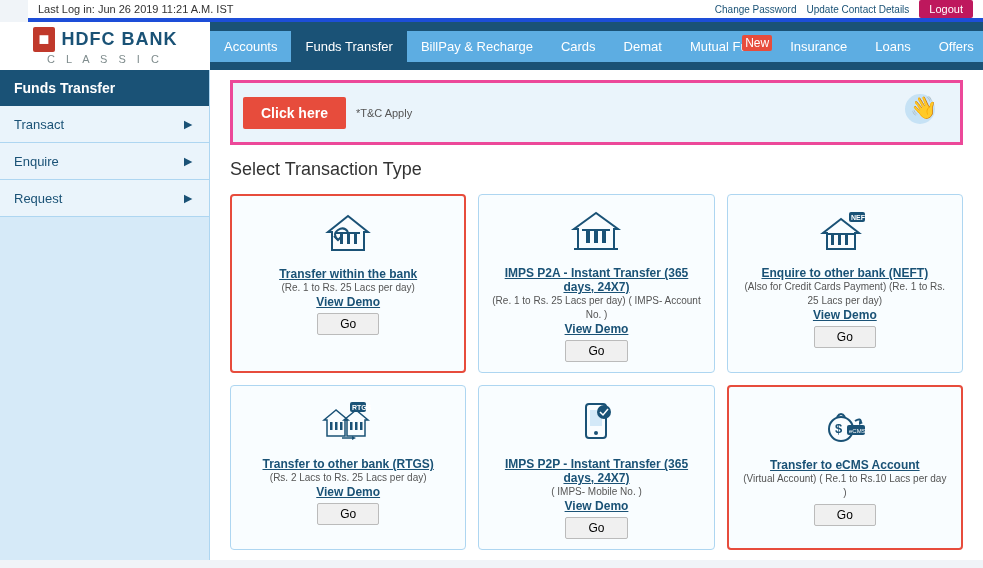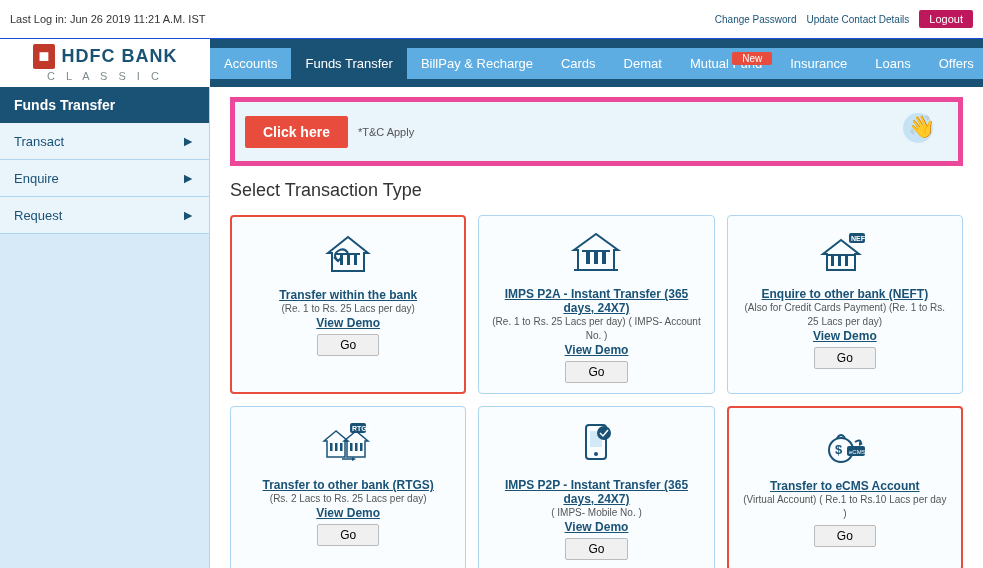--- a/index.html
+++ b/index.html
@@ -1,27 +1,28 @@
 <!DOCTYPE html>
 <html><head>
   <meta charset="utf-8">
   <style>
     * { margin: 0; padding: 0; box-sizing: border-box; }
     body { font-family: Arial, sans-serif; font-size: 12px; background: #f0f4f8; width: 983px; }
 
     
     .top-bar {
       background: #fff;
-      border-bottom: 1px solid #1d4ed8;
+      border-bottom: 4px solid #1d4ed8;
       display: flex;
       justify-content: space-between;
       align-items: center;
-      padding: 10px 10px;
+      padding: 0 10px;
       font-size: 11px;
       color: #333;
+      margin-left: 28px;
     }
     .top-bar-right { display: flex; gap: 10px; align-items: center; }
     .top-bar-right a { color: #1a5276; text-decoration: none; font-size: 10px; }
     .logout-btn {
       background: #be185d;
       color: #fff;
       border: none;
       padding: 3px 10px;
       cursor: pointer;
       font-size: 11px;
@@ -85,22 +86,22 @@
       font-weight: 500;
       display: flex;
       align-items: center;
       position: relative;
       white-space: nowrap;
     }
     .nav-item.active { background: #1a5276; }
     .nav-item .new-badge {
       background: #e74c3c;
       color: #fff;
-      font-size: 10px;
-      padding: 1px 10px;
+      font-size: 12px;
+      padding: 1px 3px;
       border-radius: 2px;
       position: absolute;
       top: 4px;
       right: 4px;
     }
 
     
     .main-layout {
       display: flex;
       min-height: 480px;
@@ -138,21 +139,21 @@
       padding: 10px 20px;
       background: #fff;
     }
 
     
     .banner {
       display: flex;
       align-items: center;
       margin-bottom: 14px;
       background: #eaf4fb;
-      border: 5px solid #ec4899;
+      border: 3px solid #ec4899;
       padding: 6px 10px;
     }
     .click-here-btn {
       background: #e74c3c;
       color: #fff;
       border: none;
       padding: 8px 18px;
       font-size: 14px;
       font-weight: bold;
       cursor: pointer;

